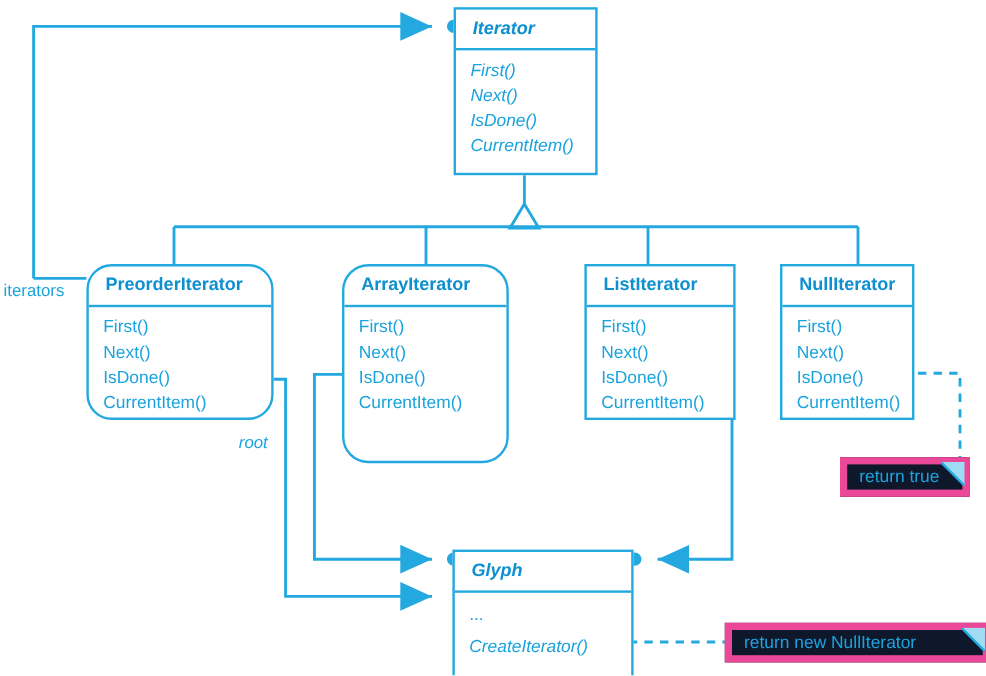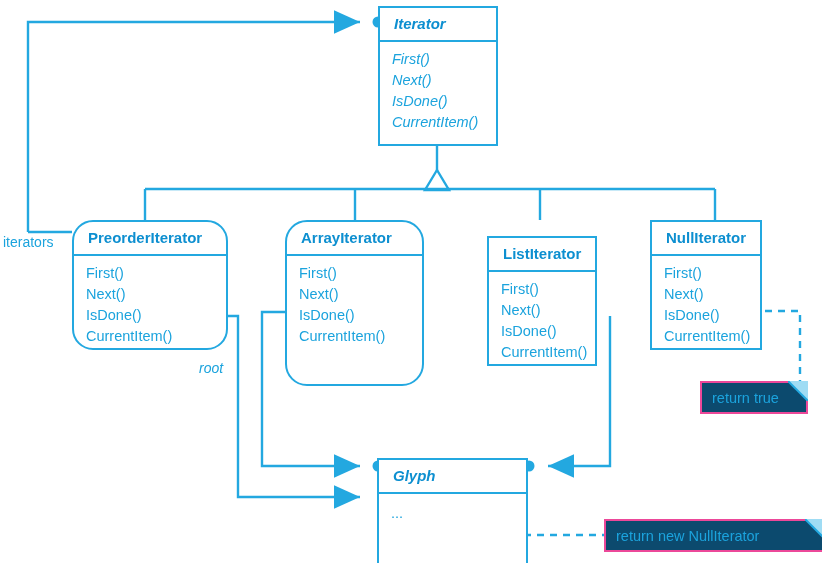--- a/index.html
+++ b/index.html
@@ -56,22 +56,22 @@
     font-size: 14.5px;
     line-height: 21px;
     white-space: nowrap;
   }
   .uml-member.abstract {
     font-style: italic;
   }
   .note {
     position: absolute;
     box-sizing: border-box;
-    border: 2px solid #ec4899;
-    background: #0c4a6e;
+    border: 6px solid #ec4899;
+    background: #0f172a;
   }
   .note-text {
     color: #1ba3dd;
     font-size: 14.5px;
     line-height: 18px;
     padding: 0 10px;
     white-space: nowrap;
   }
   .note-fold {
     position: absolute;
@@ -161,21 +161,21 @@
   <div class="uml-box" style="left:285px; top:220px; width:139px; height:166px;border-radius:22px;">
     <div class="uml-title">ArrayIterator</div>
     <div class="uml-compartment">
       <div class="uml-member">First()</div>
       <div class="uml-member">Next()</div>
       <div class="uml-member">IsDone()</div>
       <div class="uml-member">CurrentItem()</div>
     </div>
   </div>
 
-  <div class="uml-box" style="left:487px; top:220px; width:110px; height:130px;margin-top:16px;">
+  <div class="uml-box" style="left:487px; top:220px; width:126px; height:130px;">
     <div class="uml-title">ListIterator</div>
     <div class="uml-compartment">
       <div class="uml-member">First()</div>
       <div class="uml-member">Next()</div>
       <div class="uml-member">IsDone()</div>
       <div class="uml-member">CurrentItem()</div>
     </div>
   </div>
 
   <div class="uml-box" style="left:650px; top:220px; width:112px; height:130px;">
@@ -185,20 +185,21 @@
       <div class="uml-member">Next()</div>
       <div class="uml-member">IsDone()</div>
       <div class="uml-member">CurrentItem()</div>
     </div>
   </div>
 
   <div class="uml-box" style="left:377px; top:458px; width:151px; height:110px;">
     <div class="uml-title abstract">Glyph</div>
     <div class="uml-compartment" style="padding-top:9px;">
       <div class="uml-member">...</div>
+      <div class="uml-member abstract" style="margin-top:5px;">CreateIterator()</div>
     </div>
   </div>
 
   <div class="note" style="left:700px; top:381px; width:108px; height:33px; display:flex; align-items:center;">
     <span class="note-text">return true</span>
     <span class="note-fold">
       <svg width="20" height="20" viewBox="0 0 20 20">
         <path d="M0,0 L20,0 L20,20 Z" fill="#9fdcf4" stroke="none"></path>
         <path d="M0,0 L20,20" stroke="#23a8e0" stroke-width="2" fill="none"></path>
       </svg>

